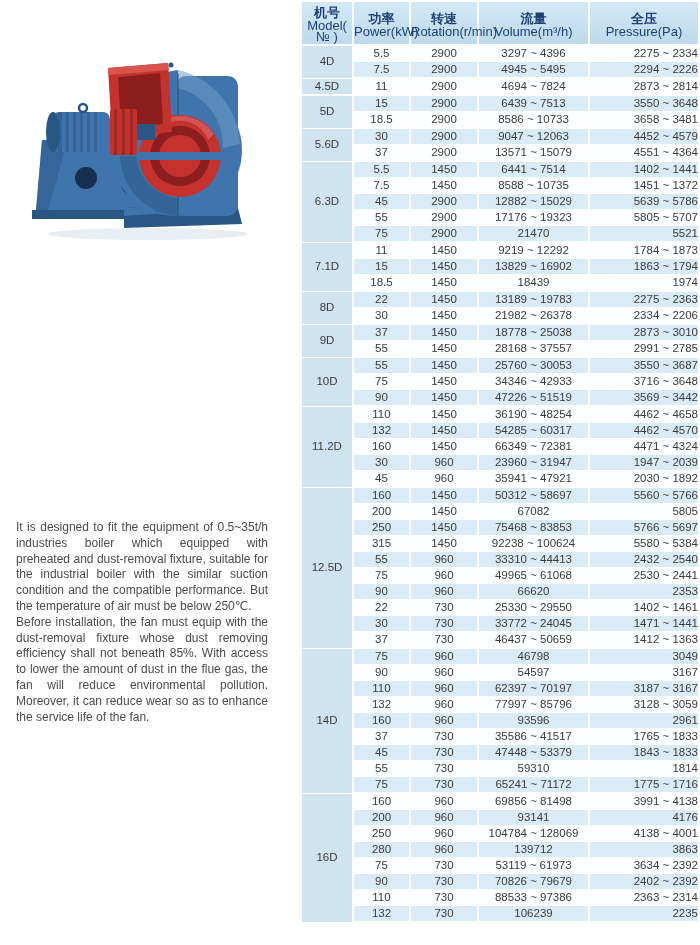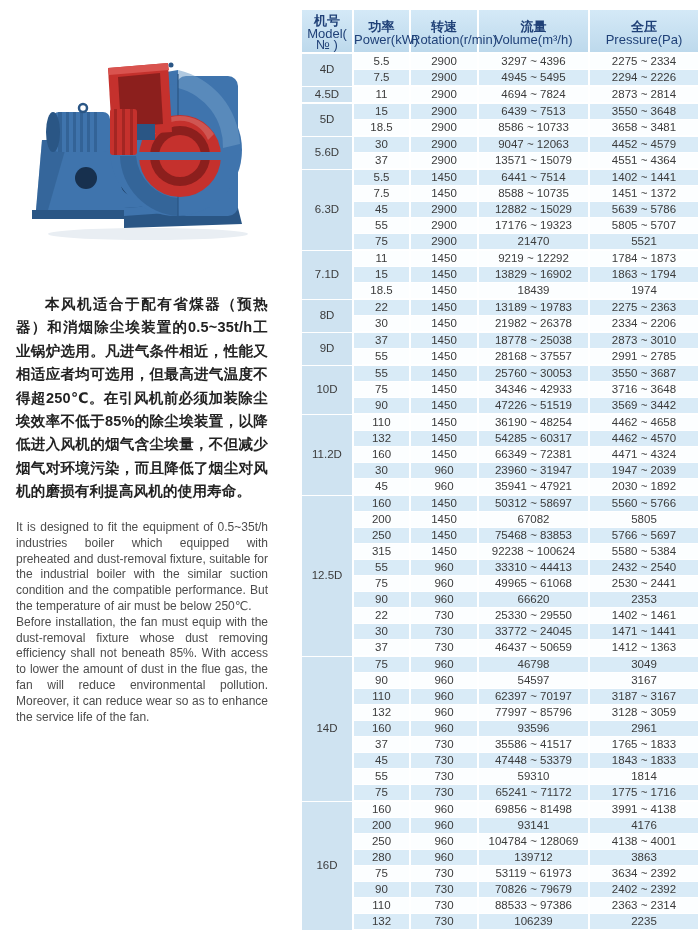--- a/index.html
+++ b/index.html
@@ -14,36 +14,36 @@
   .page{position:relative;width:700px;height:945px;background:var(--page-bg);margin:0 auto;overflow:hidden;}
 
   .fan-photo{position:absolute;left:28px;top:48px;width:240px;height:200px;}
 
   .desc-zh{position:absolute;left:16px;top:293px;width:252px;font-size:14.5px;line-height:23.4px;
     color:#222;font-weight:600;text-align:justify;text-indent:2em;letter-spacing:.2px;}
   .desc-en{position:absolute;left:16px;top:520px;width:252px;font-size:12px;line-height:15.8px;
     color:#4c4c4c;text-align:justify;}
   .desc-en p{margin:0;}
 
-  .spec-table-wrap{position:absolute;left:302px;top:10px;width:396px;}
+  .spec-table-wrap{position:absolute;left:302px;top:2px;width:396px;}
   table.spec{width:100%;border-collapse:collapse;table-layout:fixed;}
   table.spec th{
     background:linear-gradient(to bottom,var(--header-bg-top),var(--header-bg-bottom));
     border-right:2px solid var(--page-bg);border-bottom:2px solid var(--page-bg);
     padding:3px 0 2px 0;vertical-align:middle;
   }
   table.spec th:last-child{border-right:none;}
   .th-zh{display:block;font-size:13px;font-weight:bold;color:var(--header-text);line-height:15px;}
   .th-en{display:block;font-size:13px;font-weight:normal;color:var(--header-text);line-height:11px;}
   table.spec td{
     text-align:center;font-size:11.5px;color:var(--cell-text);
     height:15px;line-height:15px;padding:0;
     border-right:2px solid var(--page-bg);border-bottom:1px solid var(--page-bg);
   }
-  table.spec td:last-child{border-right:none;}
+  table.spec td:last-child{border-right:none;text-align:right;}
   tr.row-blue td{background:var(--row-alt);}
   tr.row-white td{background:var(--row-white);}
   tr.group-end td{border-bottom:2px solid var(--page-bg);}
   td.model-cell{background:var(--model-cell) !important;font-size:12.5px;border-bottom:2px solid var(--page-bg);}
   .col-model{width:51px;}.col-power{width:57px;}.col-rot{width:68px;}.col-vol{width:111px;}.col-press{width:109px;}
 </style>
 </head>
 <body>
 
 <div class="page">
@@ -95,21 +95,20 @@
         <path d="M30 64 h4 v40 h-4 z M38 64 h3 v40 h-3 z M45 64 h3 v40 h-3 z M52 64 h3 v40 h-3 z M59 64 h3 v40 h-3 z M66 64 h3 v40 h-3 z" style="fill:var(--fan-blue-dark);opacity:.55"></path>
         <ellipse cx="25" cy="84" rx="7" ry="20" style="fill:var(--fan-blue-dark)"></ellipse>
         <circle cx="55" cy="60" r="4" style="fill:none;stroke:var(--fan-blue-dark);stroke-width:2.5"></circle>
         <rect x="82" y="61" width="27" height="46" rx="3" style="fill:var(--fan-red)"></rect>
         <path d="M86 61 h3 v46 h-3 z M94 61 h3 v46 h-3 z M102 61 h3 v46 h-3 z" style="fill:var(--fan-red-dark);opacity:.6"></path>
         <rect x="109" y="76" width="18" height="16" style="fill:var(--fan-blue-dark)"></rect>
       </g>
     </svg>
   </div>
 
-  <div class="desc-zh">本风机适合于配有省煤器（预热器）和消烟除尘埃装置的0.5~35t/h工业锅炉选用。凡进气条件相近，性能又相适应者均可选用，但最高进气温度不得超250℃。在引风机前必须加装除尘埃效率不低于85%的除尘埃装置，以降低进入风机的烟气含尘埃量，不但减少烟气对环境污染，而且降低了烟尘对风机的磨损有利提高风机的使用寿命。</div>
 
   <div class="desc-en">
     <p>It is designed to fit the equipment of 0.5~35t/h industries boiler which equipped with preheated and dust-removal fixture, suitable for the industrial boiler with the similar suction condition and the compatible performance. But the temperature of air must be below 250℃.</p>
     <p>Before installation, the fan must equip with the dust-removal fixture whose dust removing efficiency shall not beneath 85%. With access to lower the amount of dust in the flue gas, the fan will reduce environmental pollution. Moreover, it can reduce wear so as to enhance the service life of the fan.</p>
   </div>
 
   <div class="spec-table-wrap">
     <table class="spec">
       <colgroup>
         <col class="col-model">

